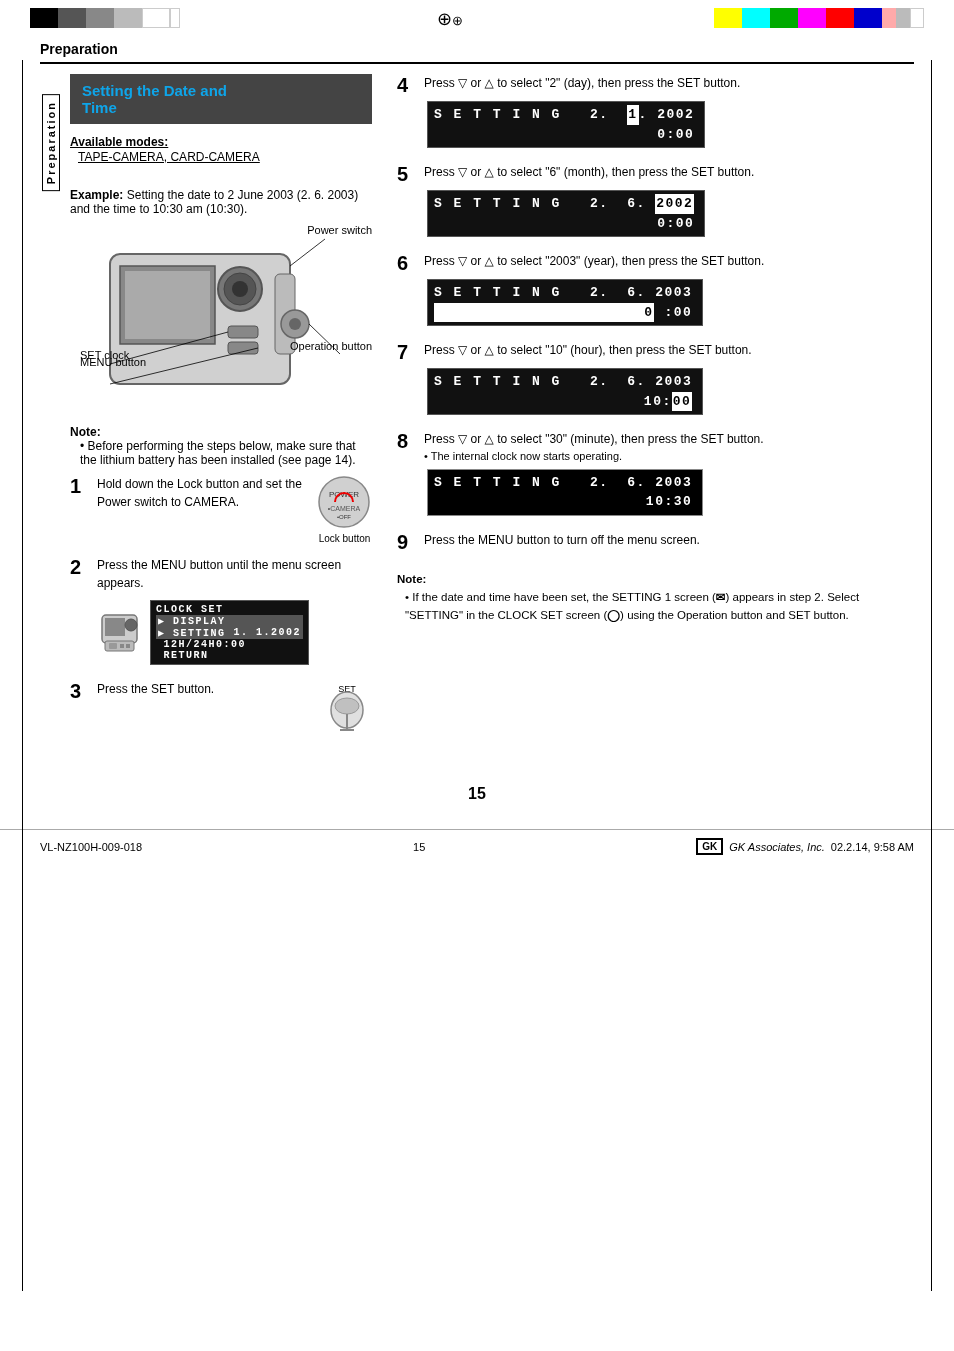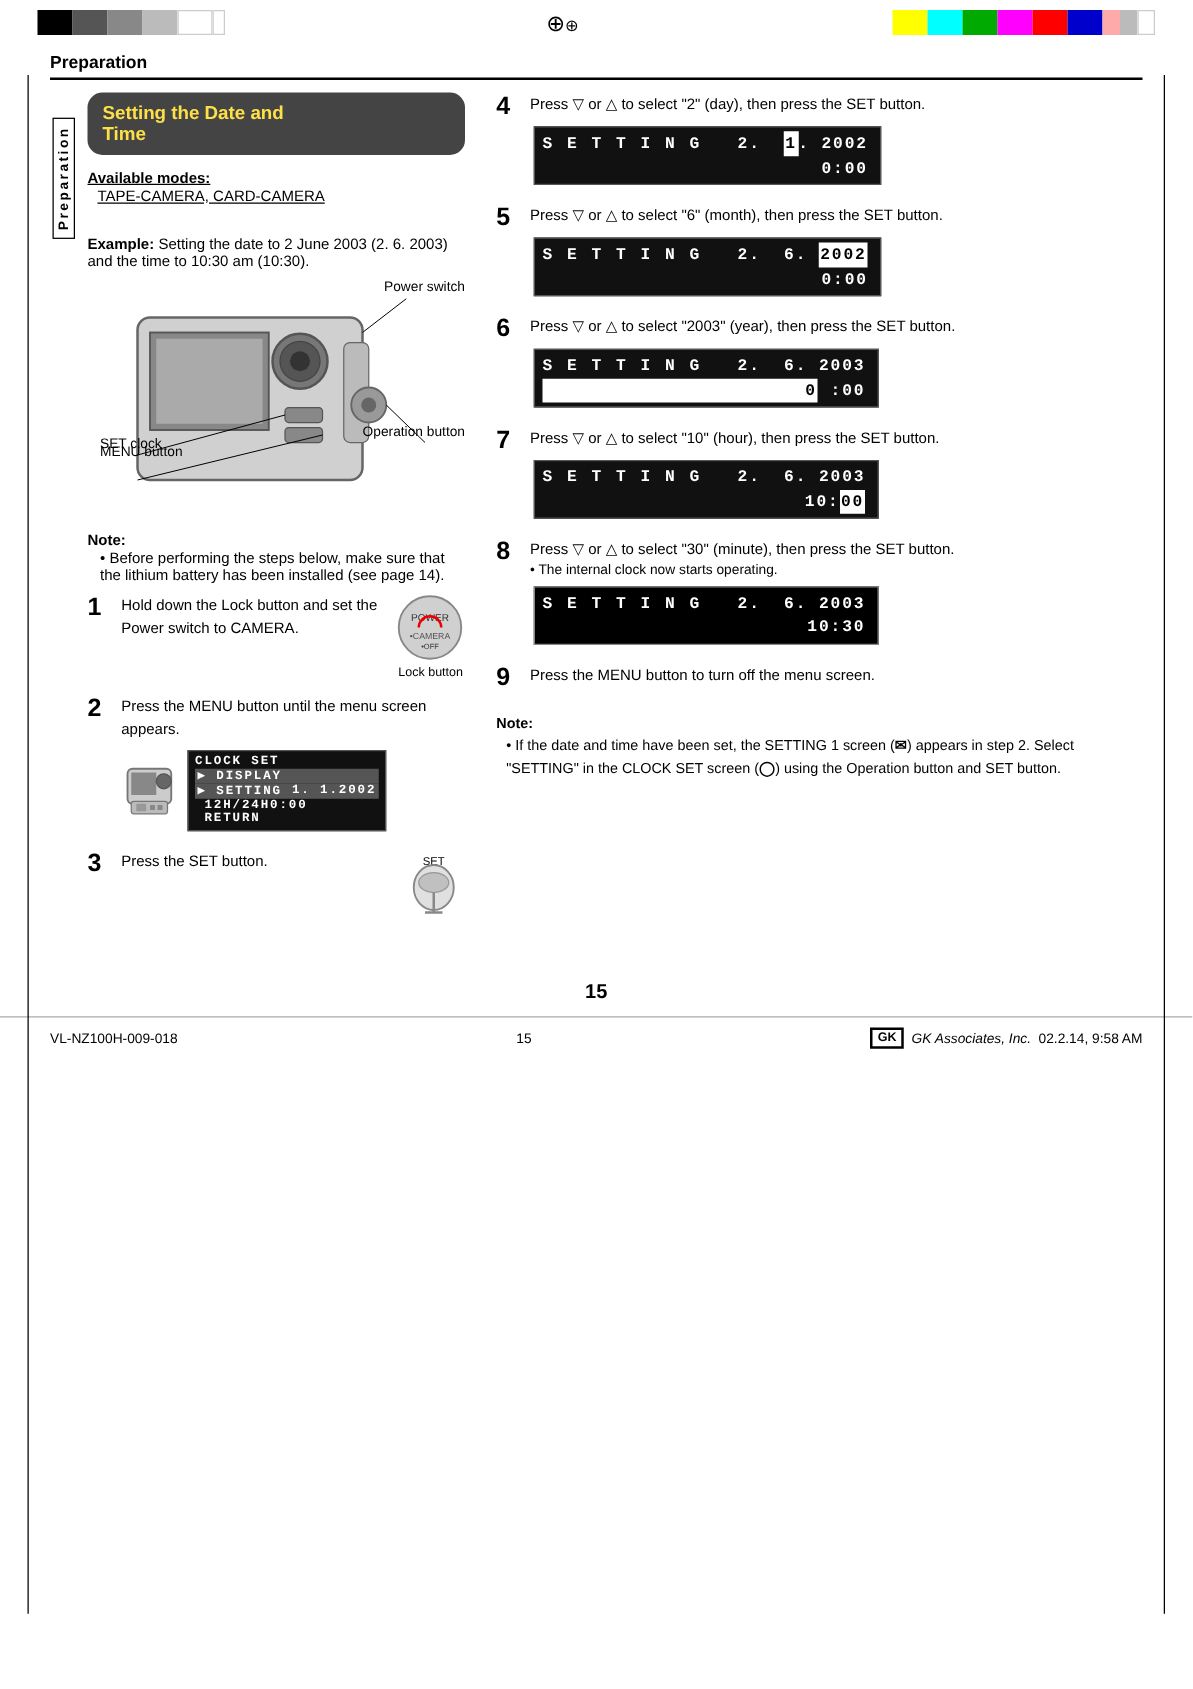--- a/index.html
+++ b/index.html
@@ -166,21 +166,21 @@
     <div style="display: flex; gap: 25px;">
 
       <div style="display:flex; gap:0;">
 
         <div style="width:22px; display:flex; justify-content:center; padding-top:20px;">
           <div style="writing-mode:vertical-rl; transform:rotate(180deg); font-weight:bold; font-size:11px; letter-spacing:2px; border:1px solid #000; padding:6px 2px; height:fit-content; background:#fff;">Preparation</div>
         </div>
 
         <div style="width:310px; padding-left: 8px;">
 
-          <div style="background:#444; color:#fde047; padding:8px 12px; margin-bottom:10px; display:block;border-radius:12px;">
+          <div style="background:#444; color:#0ea5e9; padding:8px 12px; margin-bottom:10px; display:block;">
             <div style="font-size:15px; font-weight:bold; font-family:Arial,sans-serif;">
               <span>Setting the Date and</span><br>
               <span>Time</span>
             </div>
           </div>
 
           <div style="margin-bottom:24px;text-decoration:underline;">
             <span style="font-weight:bold; font-size:12px;">Available modes:</span><br>
             <span style="font-size:12px; margin-left:8px;">TAPE-CAMERA, CARD-CAMERA</span>
           </div>
@@ -424,21 +424,21 @@
           </div>
         </div>
 
       </div>
     </div>
 
     <div style="text-align:center; font-size:16px; font-weight:bold; margin-top:30px;">15</div>
 
   </div>
 
-  <div style="display:flex; justify-content:space-between; align-items:center; padding:8px 40px; border-top:1px solid #aaa; margin-top:10px; font-size:11px;">
+  <div style="display:flex; justify-content:space-between; align-items:center; padding:8px 40px; border-top:1px solid #aaa; margin-top:26px; font-size:11px;">
     <span>VL-NZ100H-009-018</span>
     <span>15</span>
     <div style="display:flex; align-items:center; gap:6px;">
       <span style="font-weight:bold; border:2px solid #000; padding:1px 4px; font-size:10px;">GK</span>
       <span style="font-style:italic;">GK Associates, Inc.</span>
       <span>02.2.14, 9:58 AM</span>
     </div>
   </div>
 
 </div>

